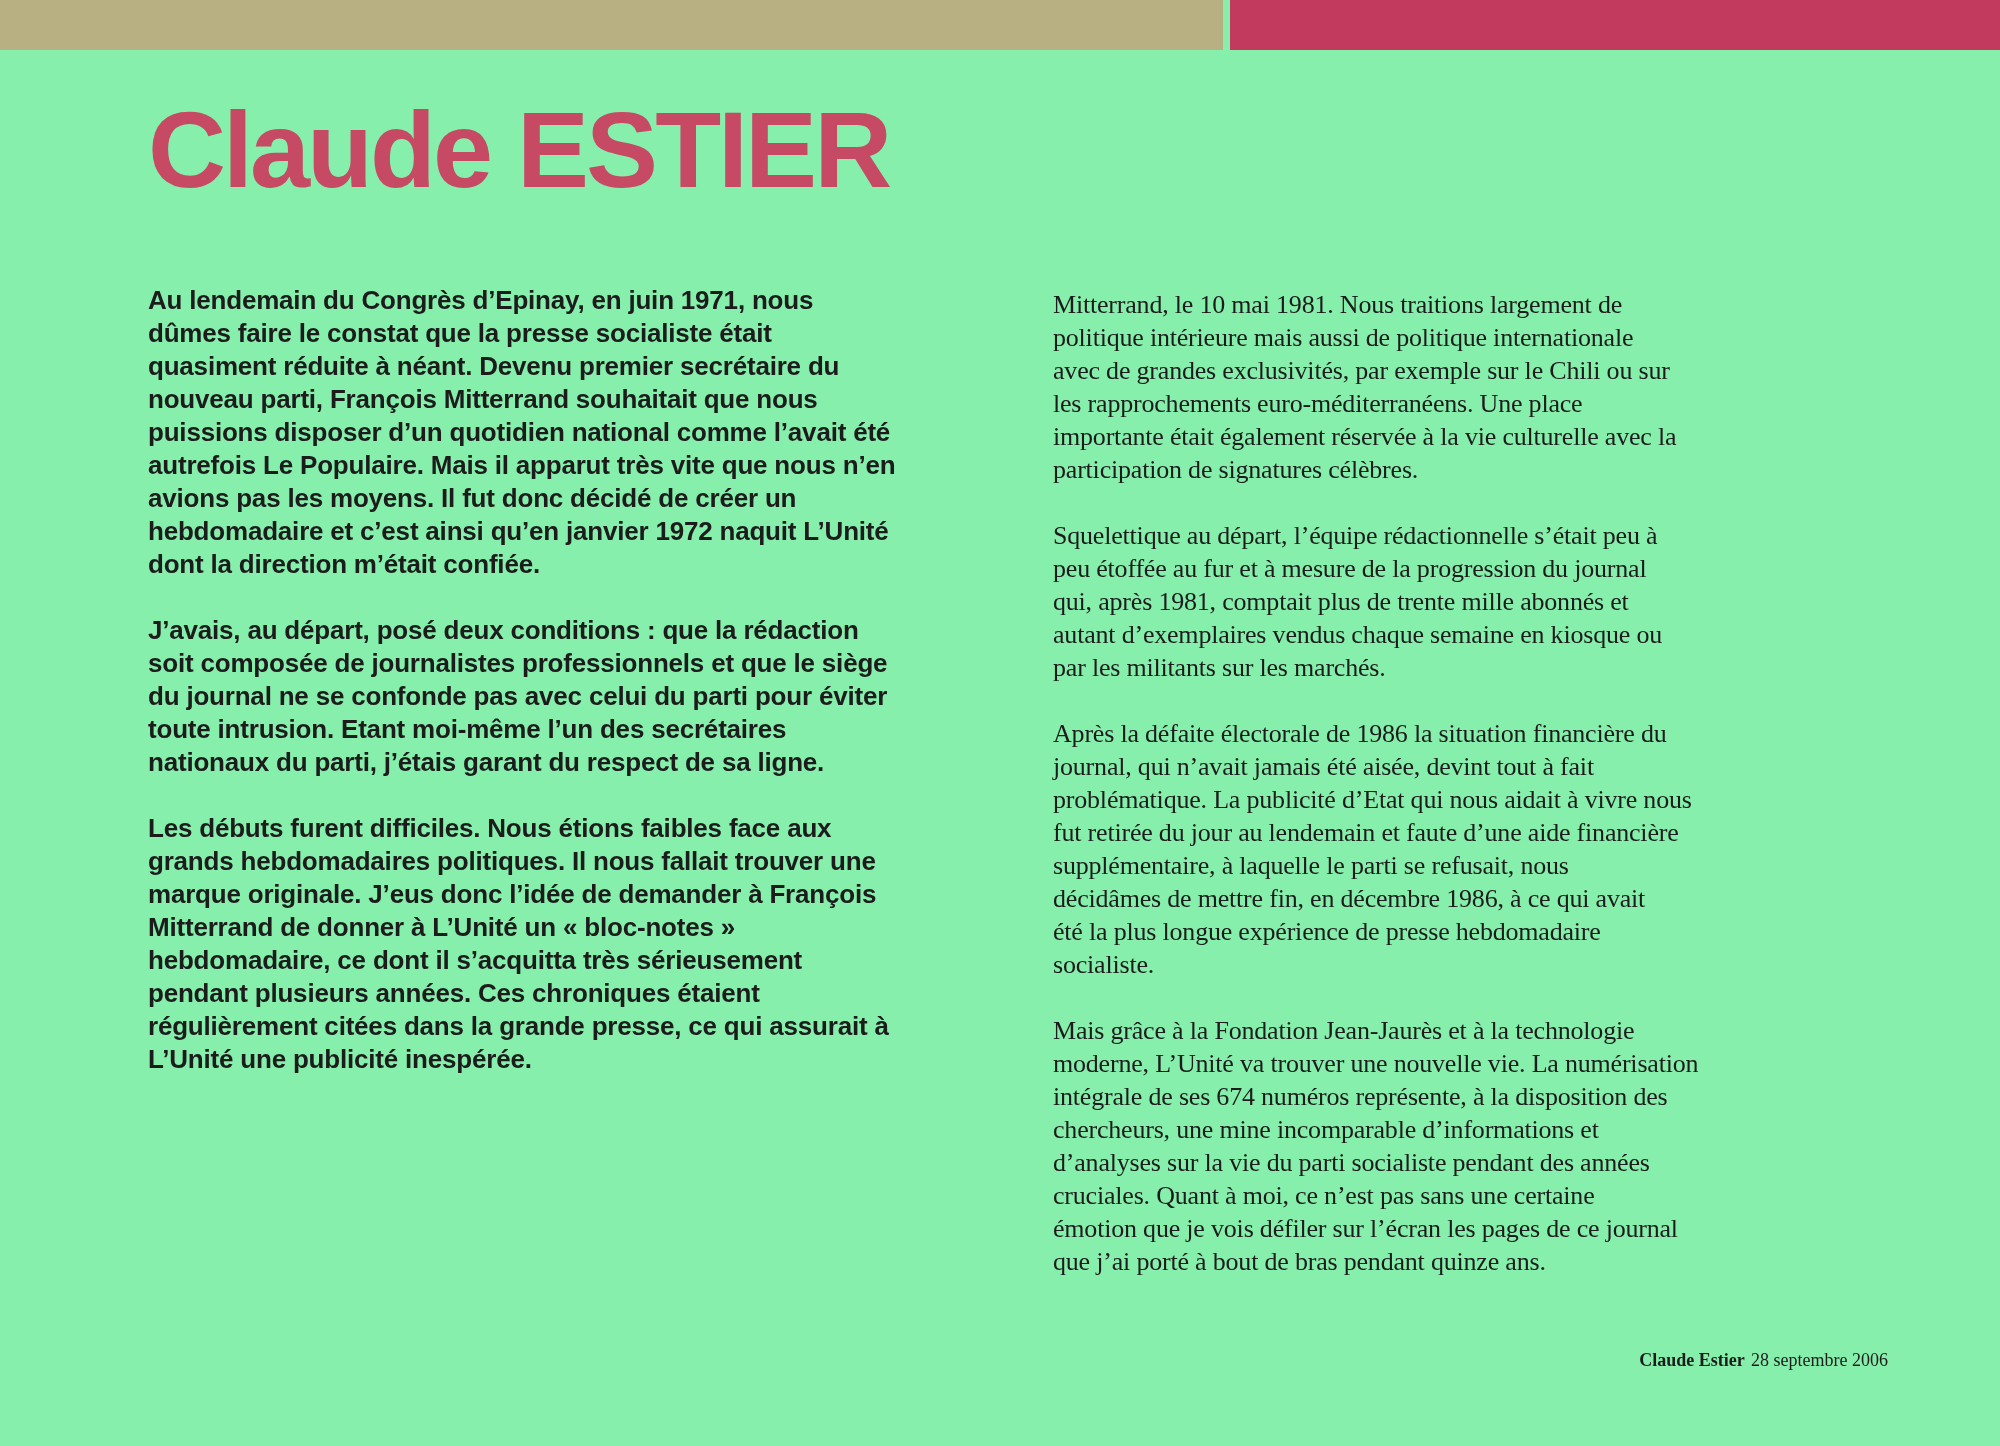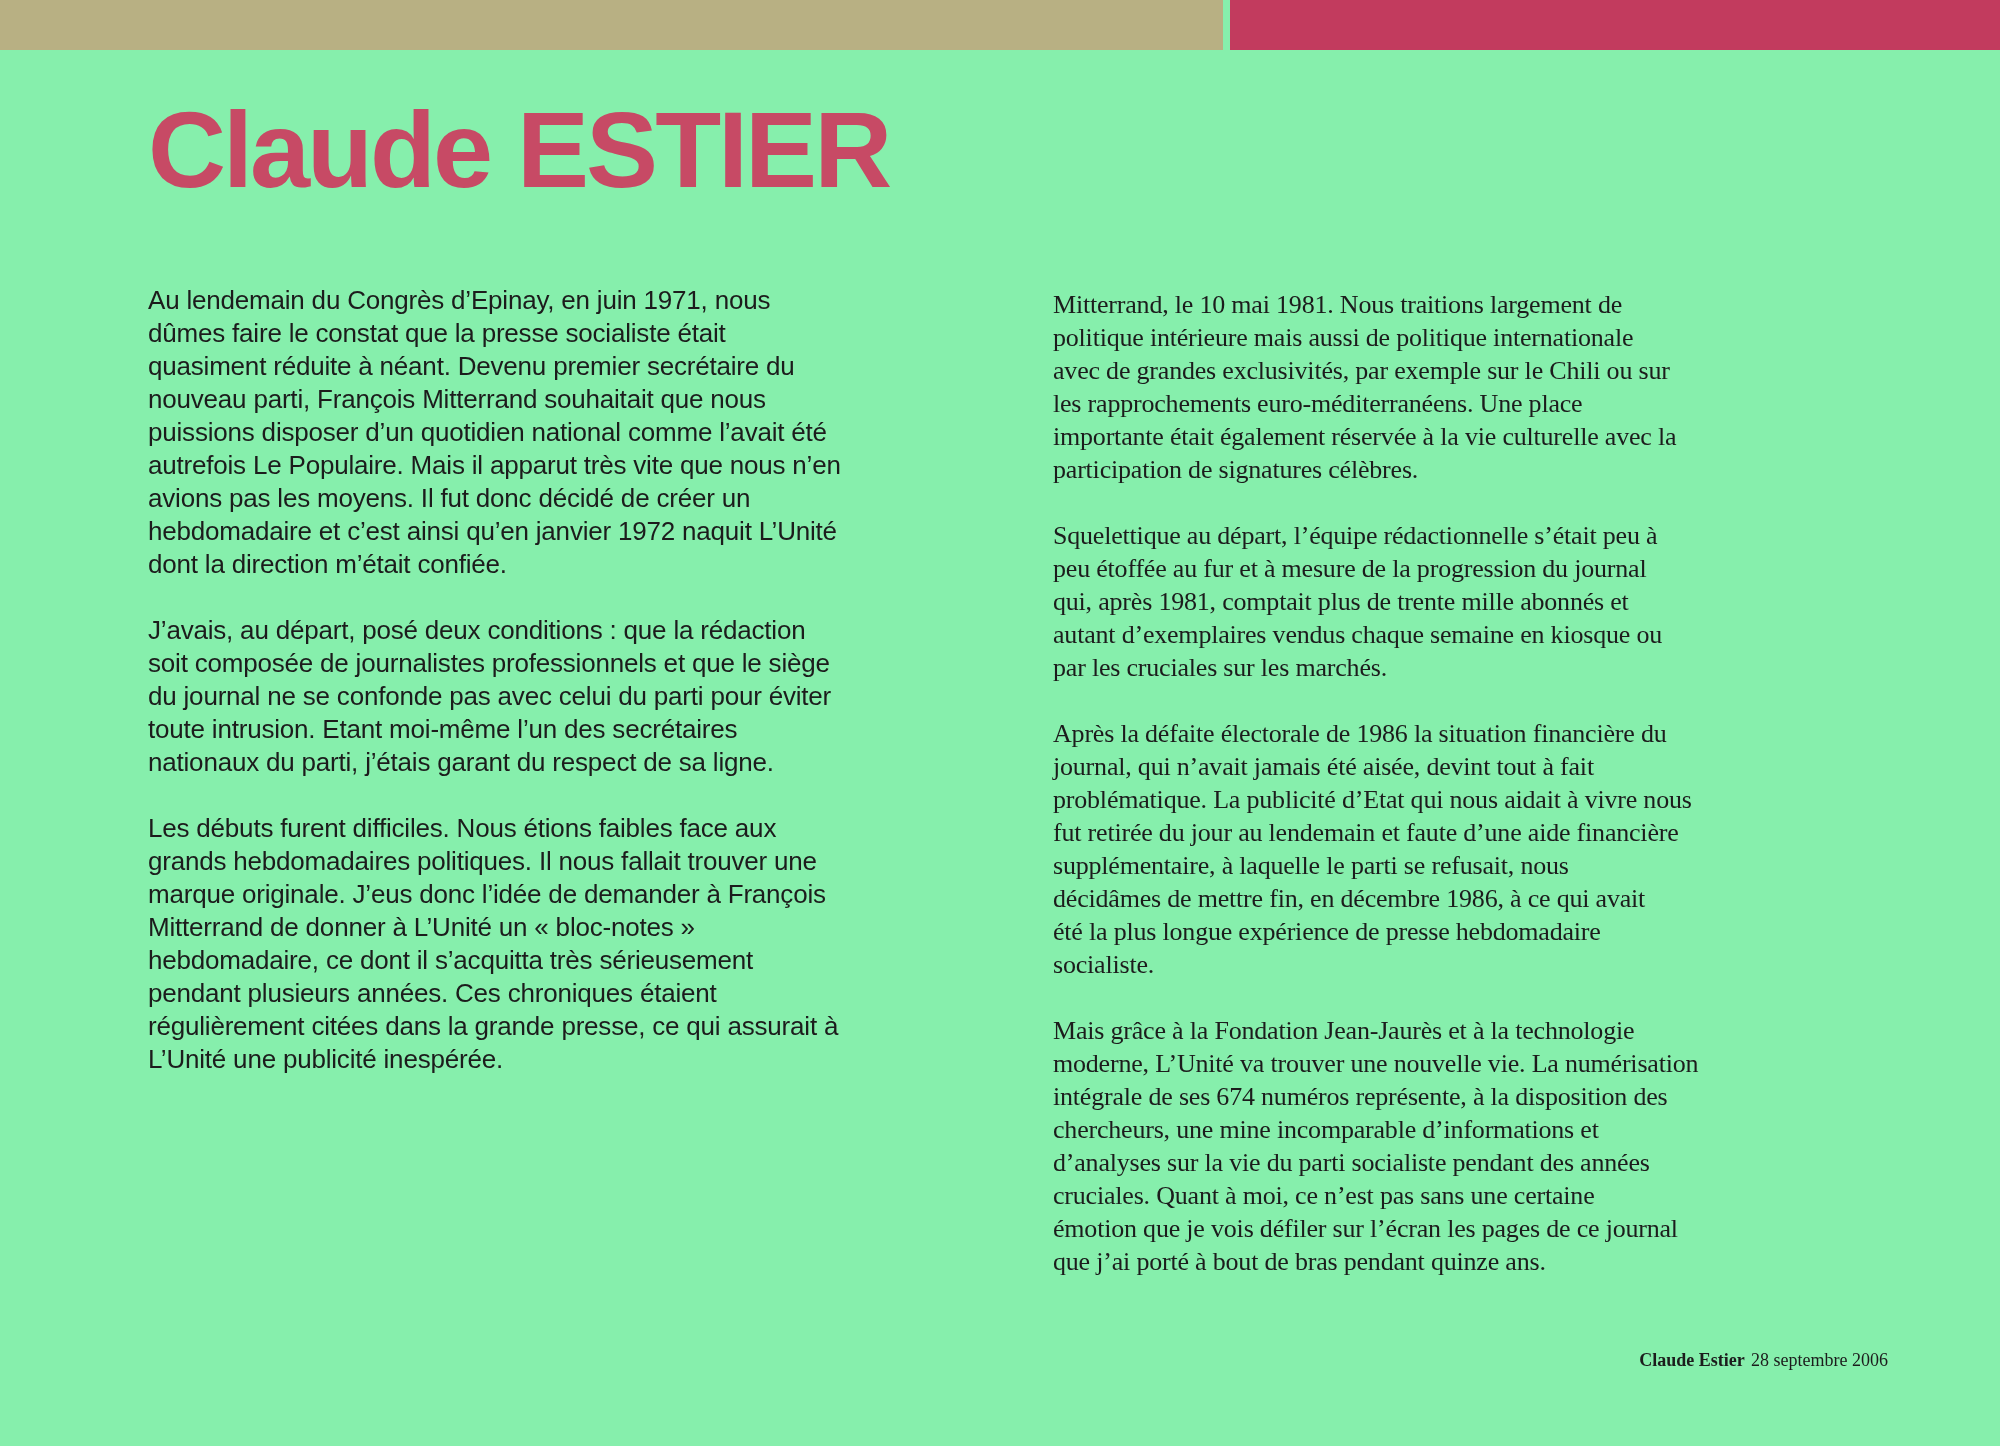--- a/index.html
+++ b/index.html
@@ -43,21 +43,21 @@
     font-weight: bold;
     letter-spacing: -3px;
     white-space: pre;
   }
 
   
   .col {
     position: absolute;
     width: 835px;
   }
-  .col-left  { left: 148px;  top: 284px; }
+  .col-left  { left: 148px;  top: 284px; font-weight: bold; }
   .col-right { left: 1053px; top: 288px; font-family: Liberation Serif, serif; }
 
   .para {
     margin: 0 0 33px 0;
     font-size: 26px;
     line-height: 33px;
     letter-spacing: -0.2px;
     white-space: pre;   
   }
 
@@ -114,21 +114,21 @@
       <p class="para">Mitterrand, le 10 mai 1981. Nous traitions largement de
 politique intérieure mais aussi de politique internationale
 avec de grandes exclusivités, par exemple sur le Chili ou sur
 les rapprochements euro-méditerranéens. Une place
 importante était également réservée à la vie culturelle avec la
 participation de signatures célèbres.</p>
       <p class="para">Squelettique au départ, l’équipe rédactionnelle s’était peu à
 peu étoffée au fur et à mesure de la progression du journal
 qui, après 1981, comptait plus de trente mille abonnés et
 autant d’exemplaires vendus chaque semaine en kiosque ou
-par les cruciales sur les marchés.</p>
+par les militants sur les marchés.</p>
       <p class="para">Après la défaite électorale de 1986 la situation financière du
 journal, qui n’avait jamais été aisée, devint tout à fait
 problématique. La publicité d’Etat qui nous aidait à vivre nous
 fut retirée du jour au lendemain et faute d’une aide financière
 supplémentaire, à laquelle le parti se refusait, nous
 décidâmes de mettre fin, en décembre 1986, à ce qui avait
 été la plus longue expérience de presse hebdomadaire
 socialiste.</p>
       <p class="para">Mais grâce à la Fondation Jean-Jaurès et à la technologie
 moderne, L’Unité va trouver une nouvelle vie. La numérisation

